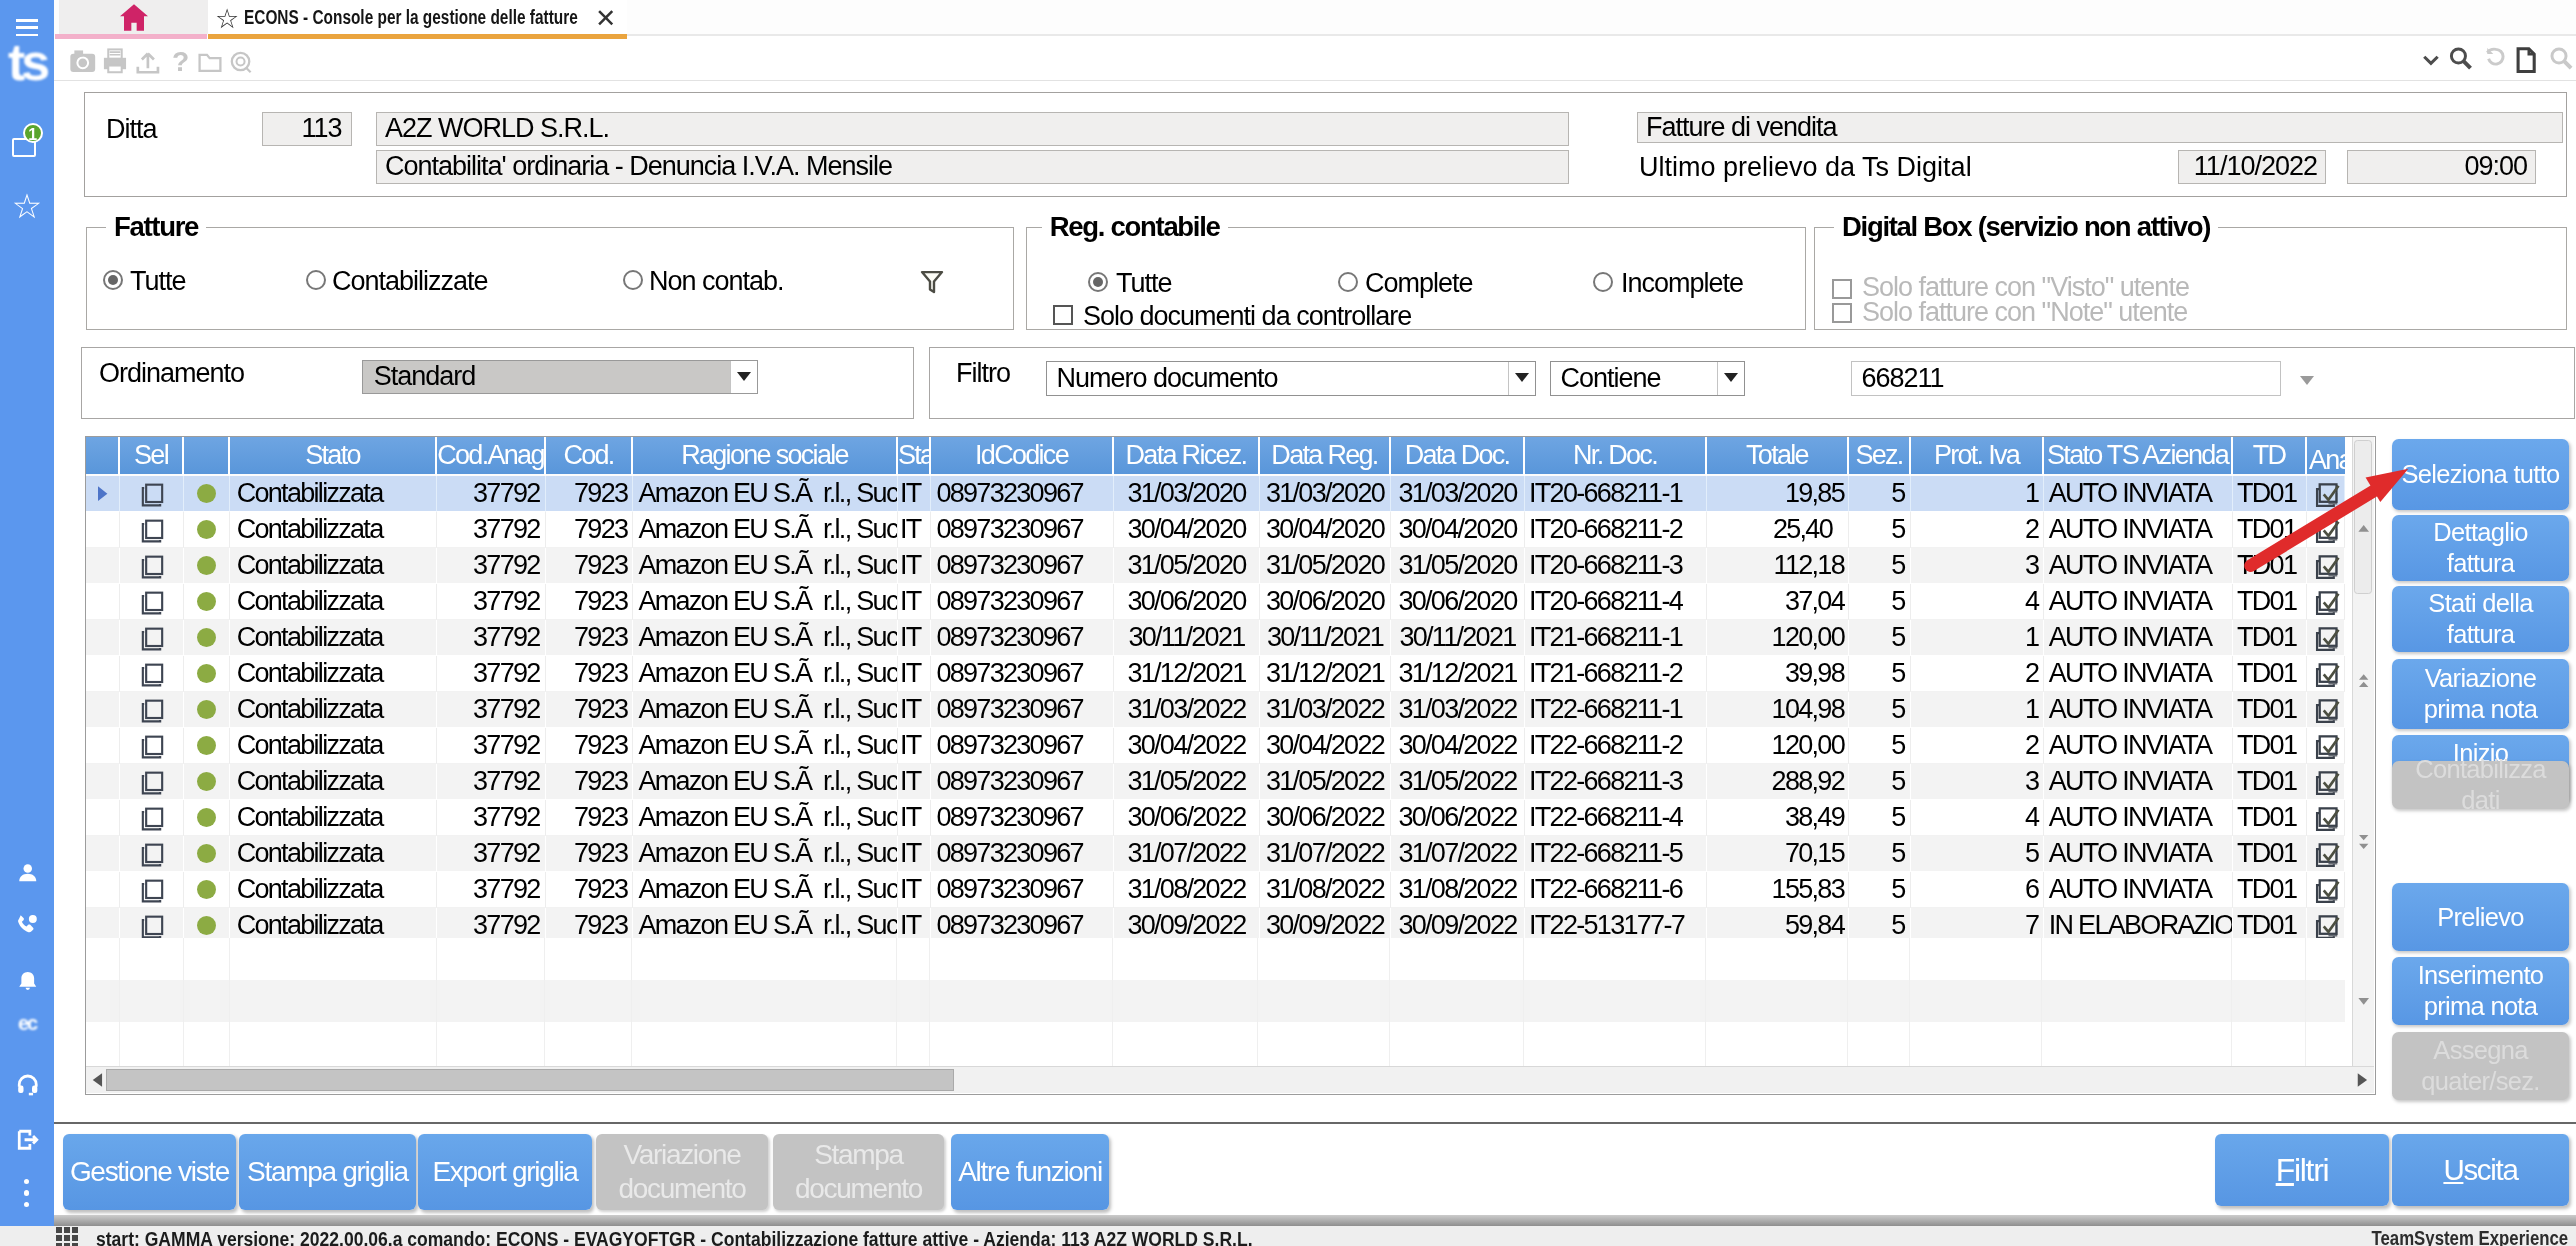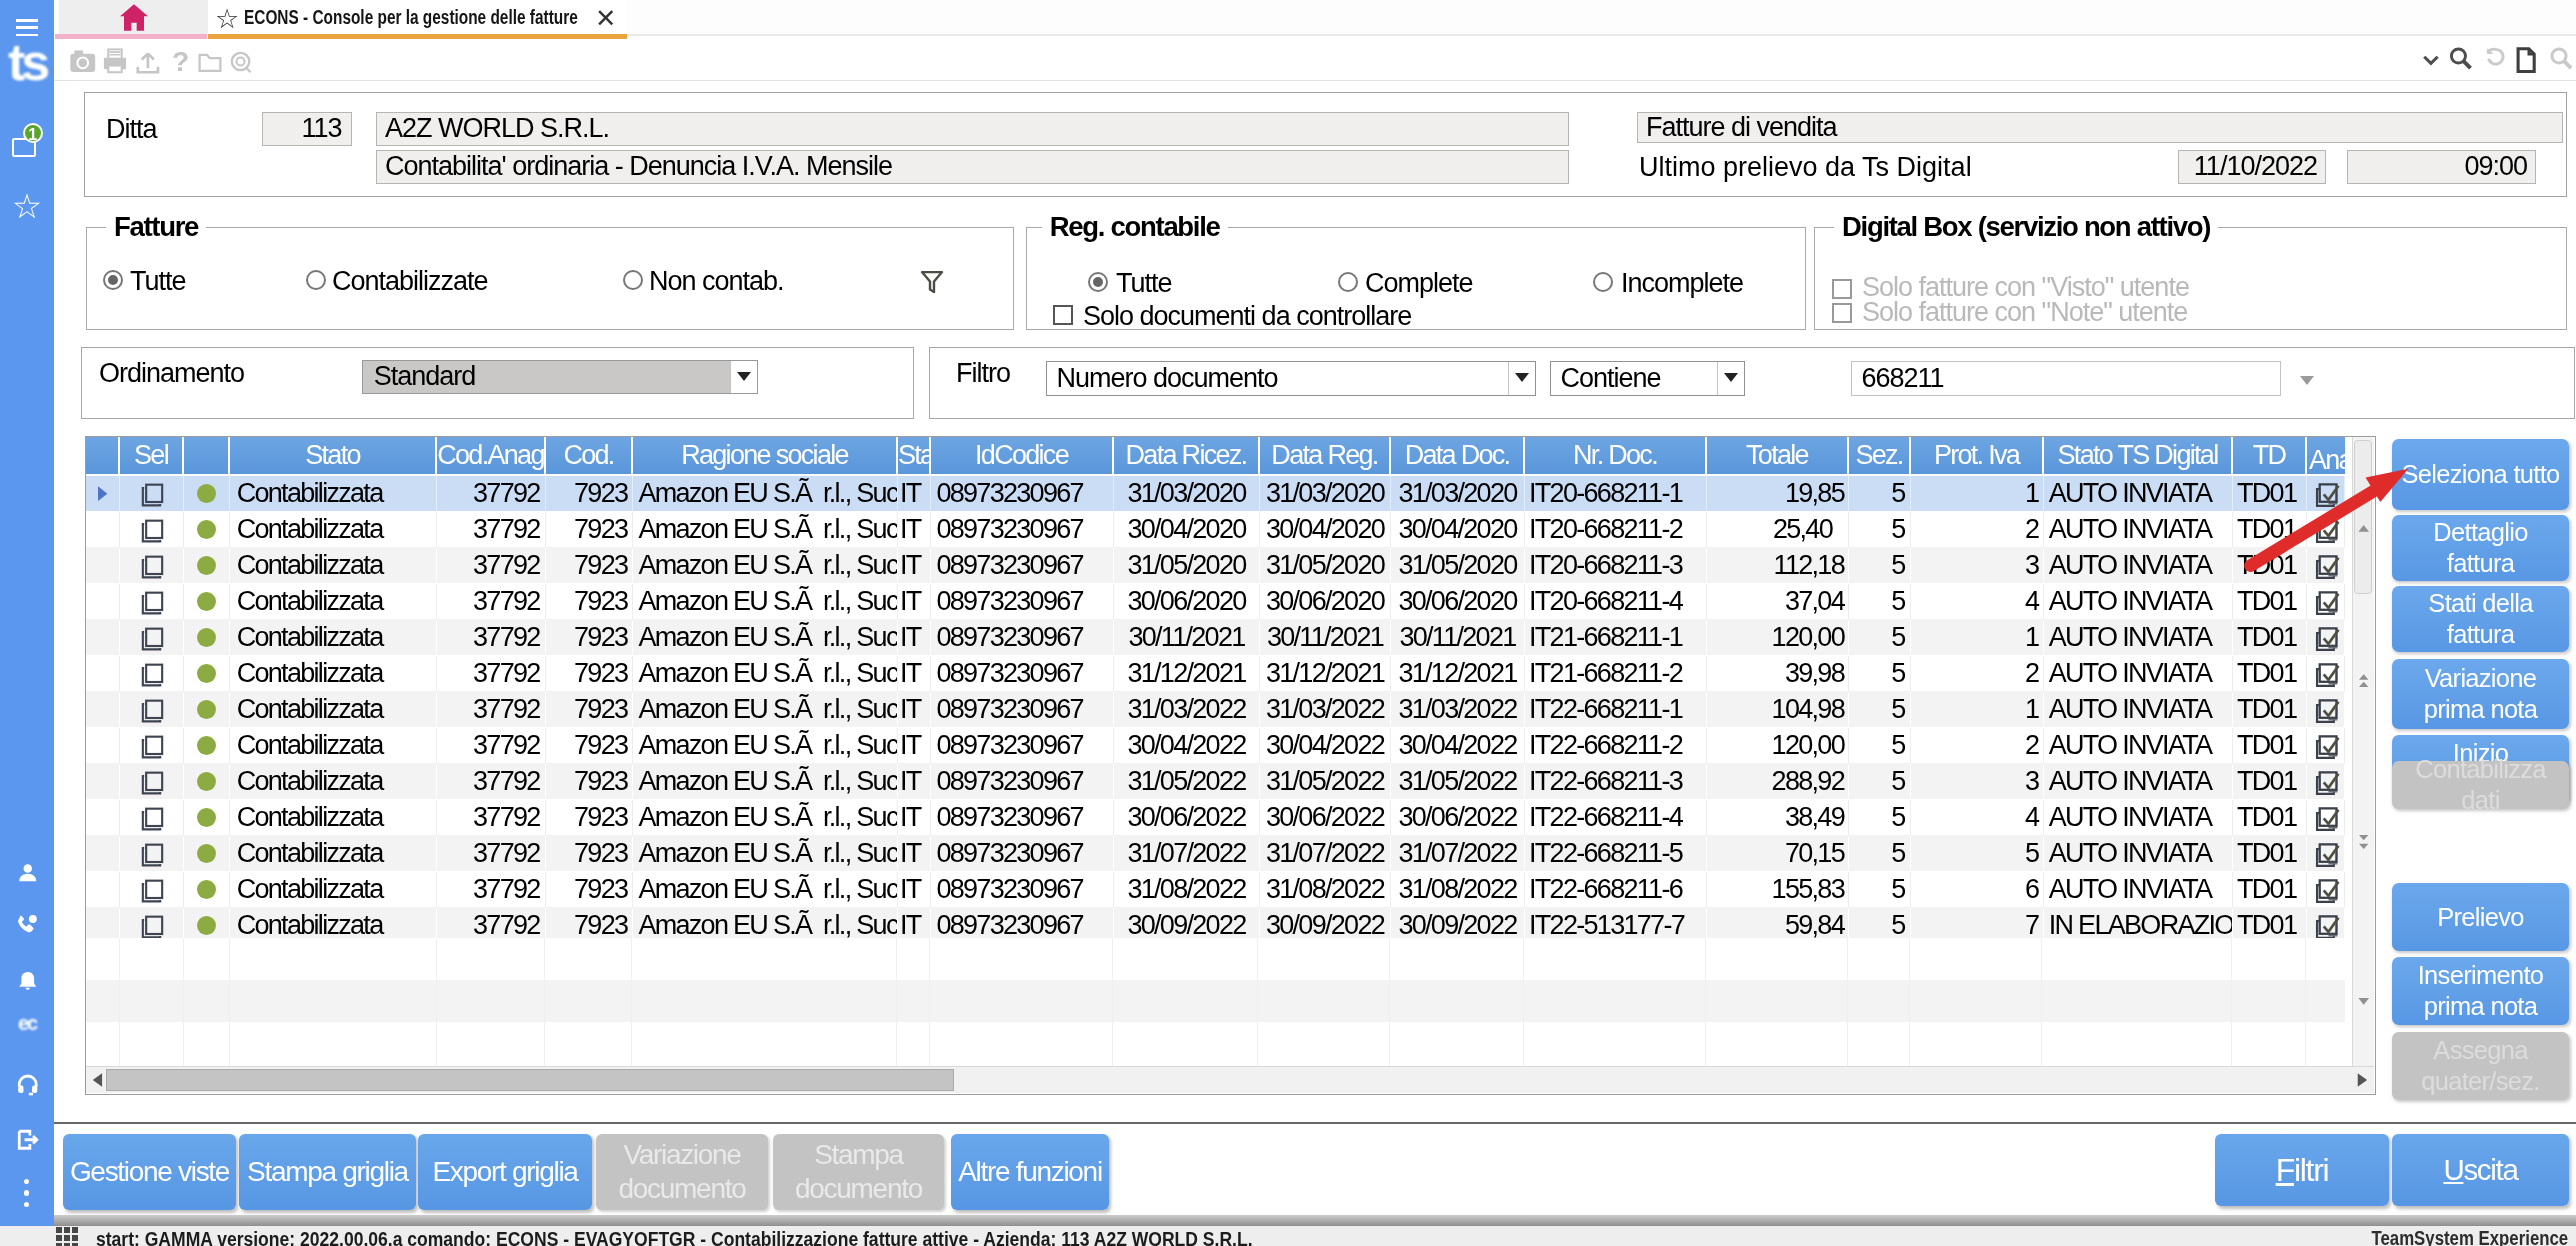--- a/index.html
+++ b/index.html
@@ -246,21 +246,21 @@
             <th>Ragione sociale</th>
             <th>Sta</th>
             <th>IdCodice</th>
             <th>Data Ricez.</th>
             <th>Data Reg.</th>
             <th>Data Doc.</th>
             <th>Nr. Doc.</th>
             <th>Totale</th>
             <th>Sez.</th>
             <th>Prot. Iva</th>
-            <th>Stato TS Digital</th>
+            <th>Stato TS Azienda</th>
             <th>TD</th>
             <th style="border-right:none"></th>
           </tr>
         </thead>
         <tbody>
           <tr class="sel">
             <td class="tc">
               <svg width="13.4" height="17.4" viewBox="0 0 20 26" style="margin:0 auto">
                 <path d="M3 2l14 11L3 24z" fill="#4d74c8"></path>
               </svg>

